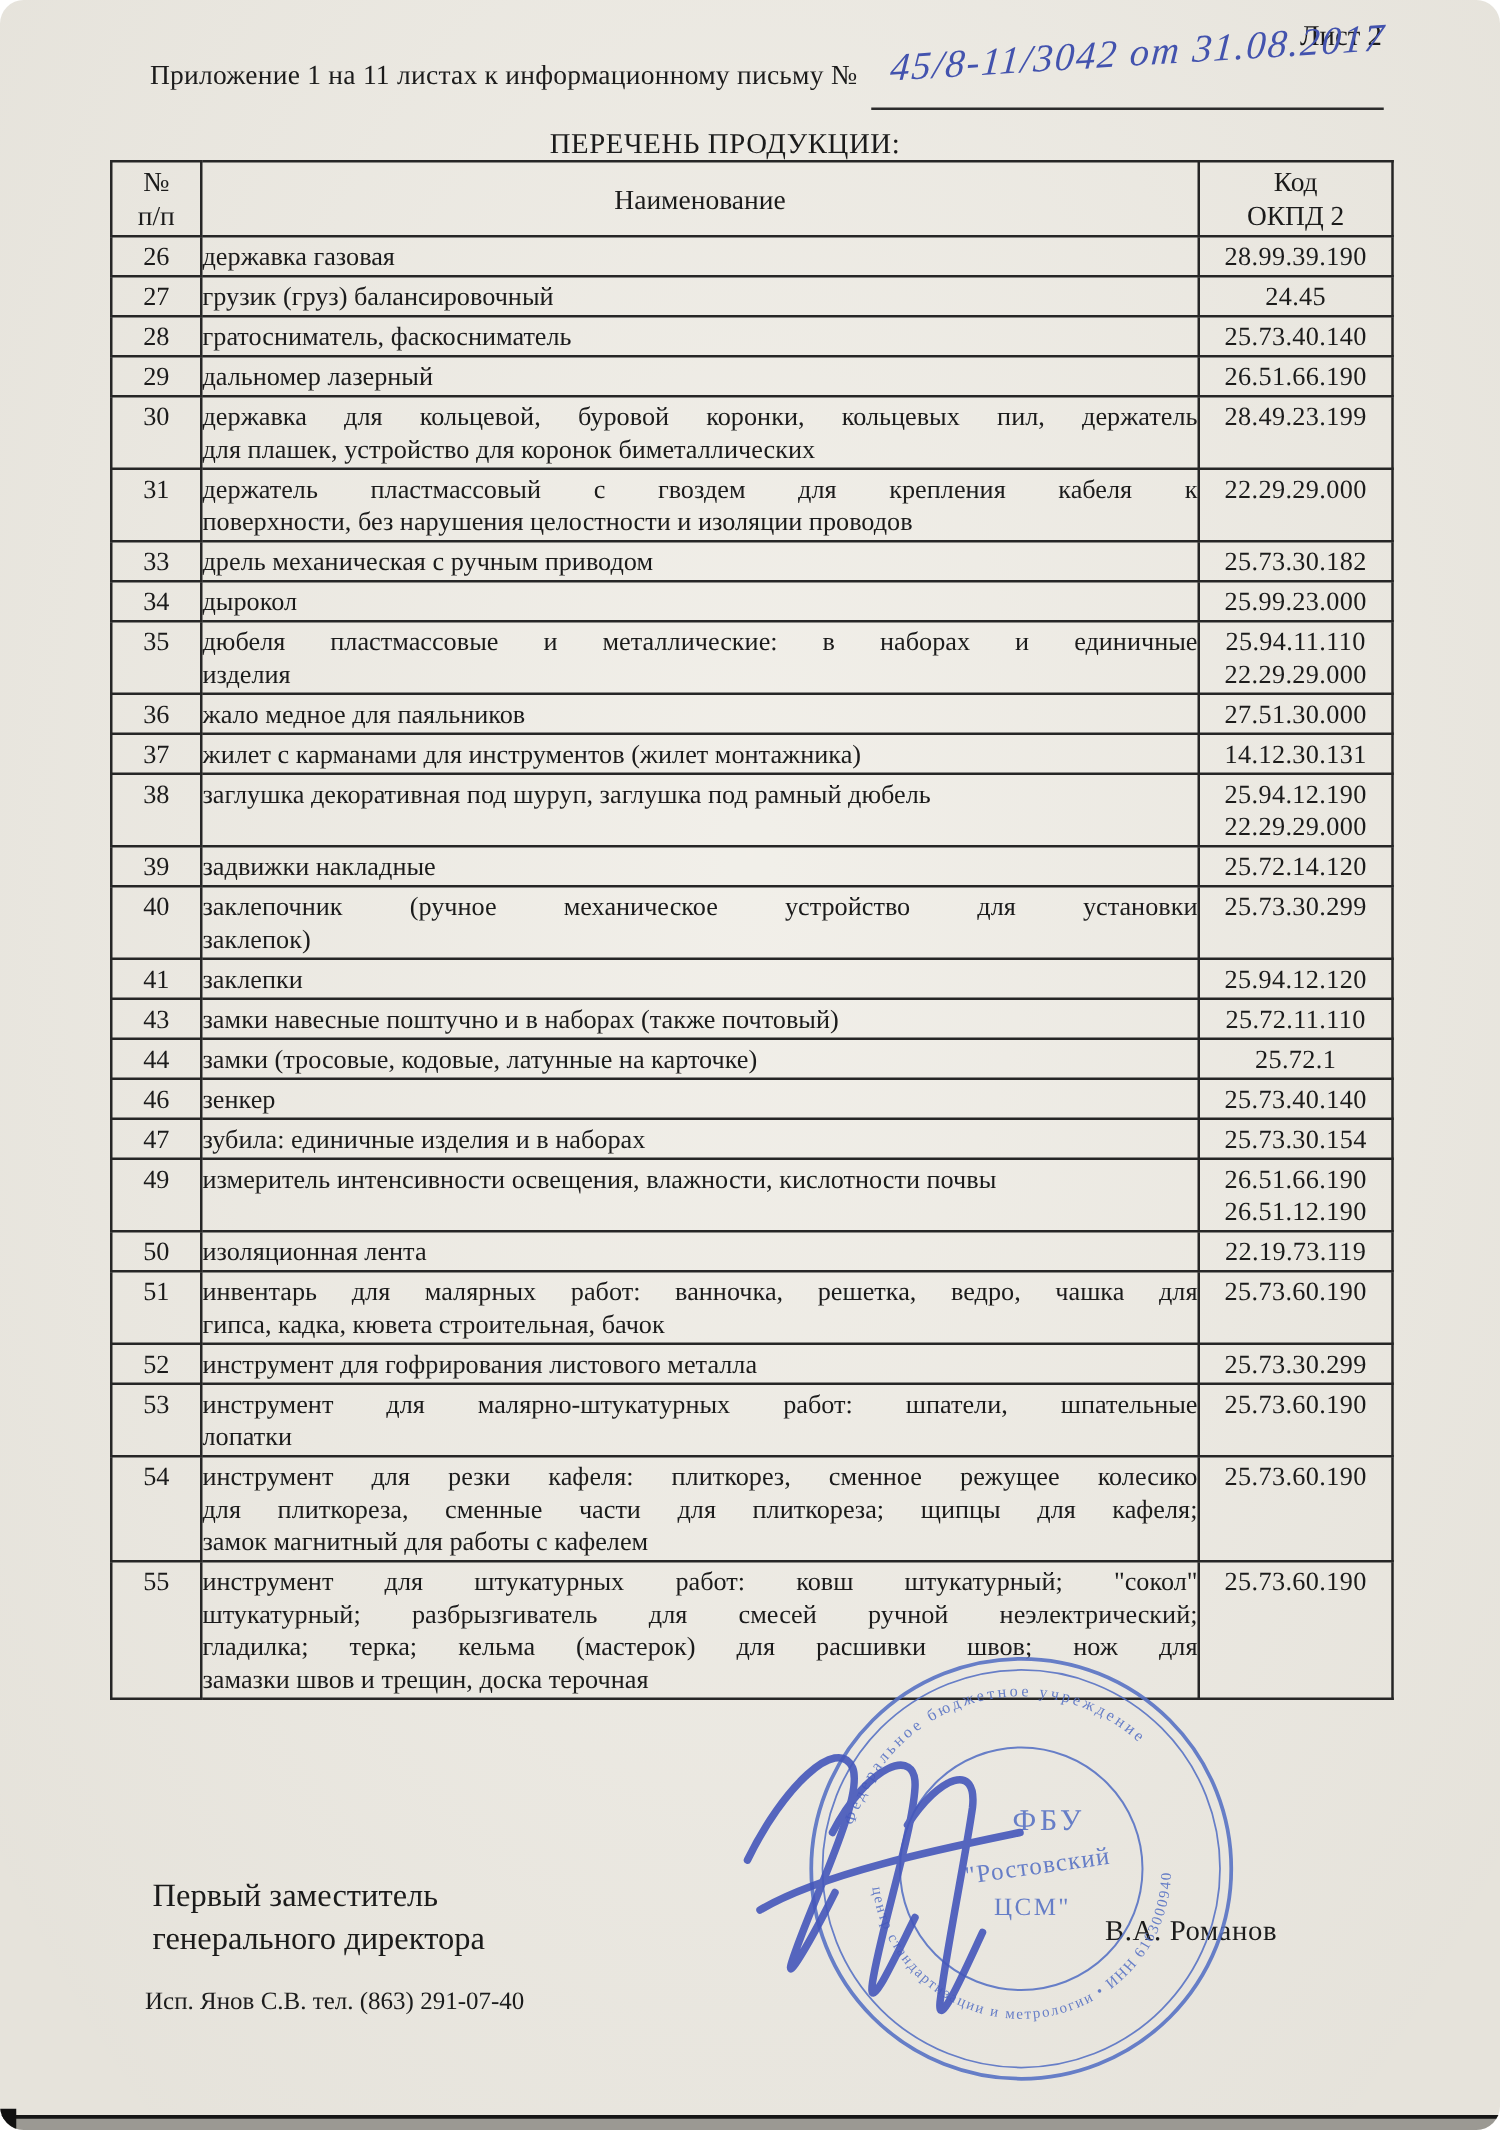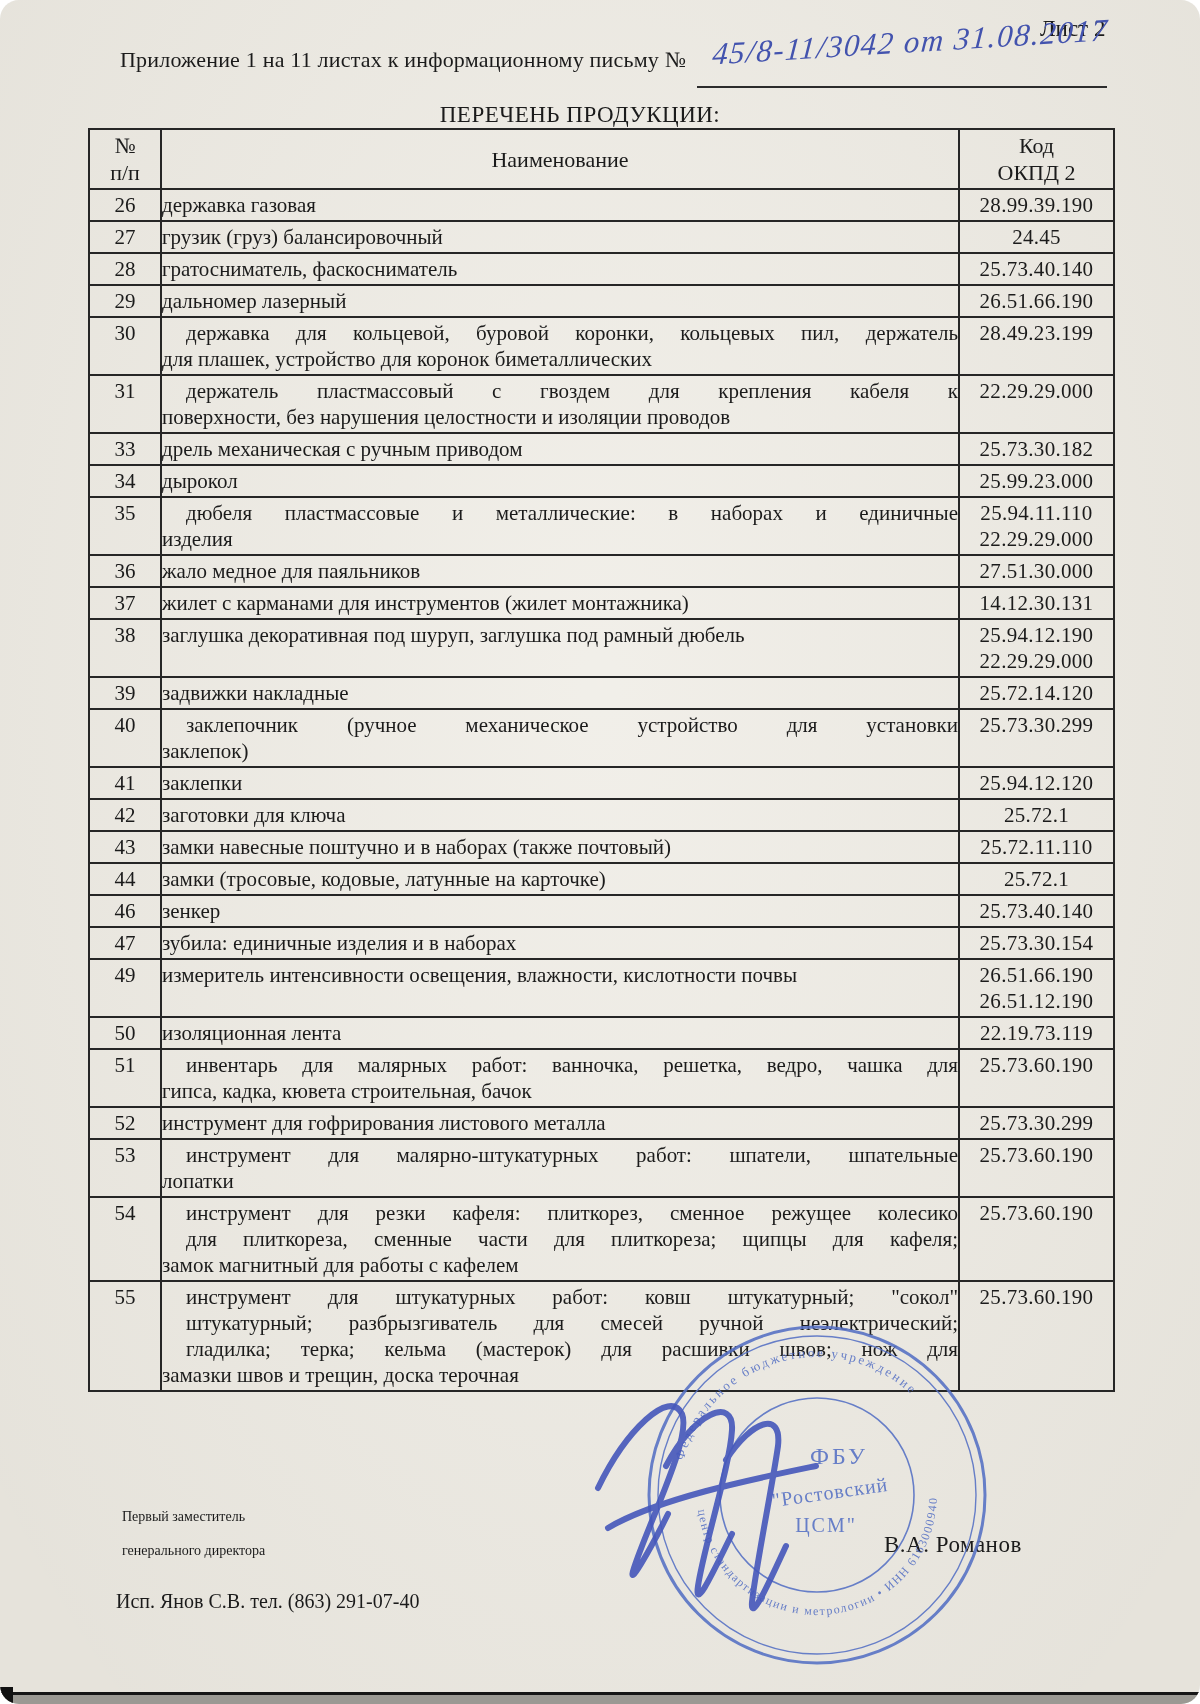--- a/index.html
+++ b/index.html
@@ -37,23 +37,23 @@
   table.products th, table.products td{
     border:2px solid #262626;
     vertical-align:top;
     padding:2px 0;
   }
   table.products th{font-weight:normal;font-size:22px;line-height:27px;text-align:center;padding:2px 4px;}
   td.c-num{text-align:center;}
   td.c-name{padding:2px 12px 2px 14px;text-align:left;}
   td.c-code{text-align:center;letter-spacing:0.3px;}
   .nline{text-align:left;}
-  .nline.stretch{text-align:justify;text-align-last:justify;padding-left:24px;}
-
-  .sign-block{position:absolute;left:122px;top:1500px;font-size:14px;line-height:34px;}
+  .nline.stretch{text-align:justify;text-align-last:justify;}
+
+  .sign-block{position:absolute;left:122px;top:1500px;font-size:26px;line-height:34px;}
   .signer-name{position:absolute;left:884px;top:1532px;font-size:23px;letter-spacing:0.5px;}
   .executor-line{position:absolute;left:116px;top:1590px;font-size:20px;}
 
   .stamp-wrap{position:absolute;left:626px;top:1304px;width:382px;height:382px;opacity:0.88;}
   .signature-wrap{position:absolute;left:588px;top:1338px;width:240px;height:300px;}
 
   .bottom-strip{position:absolute;left:0;bottom:0;width:100%;height:9px;background:#9b9993;border-top:3px solid #161616;}
   .corner-square{position:absolute;left:0;bottom:0;width:13px;height:17px;background:#111;}
 </style>
 </head>
@@ -227,29 +227,20 @@
         <tr>
           <td class="c-num">41</td>
           <td class="c-name">
             <div class="nline">заклепки</div>
           </td>
           <td class="c-code">
             <div>25.94.12.120</div>
           </td>
         </tr>
         <tr>
-          <td class="c-num">42</td>
-          <td class="c-name">
-            <div class="nline">заготовки для ключа</div>
-          </td>
-          <td class="c-code">
-            <div>25.72.1</div>
-          </td>
-        </tr>
-        <tr>
           <td class="c-num">43</td>
           <td class="c-name">
             <div class="nline">замки навесные поштучно и в наборах (также почтовый)</div>
           </td>
           <td class="c-code">
             <div>25.72.11.110</div>
           </td>
         </tr>
         <tr>
           <td class="c-num">44</td>

